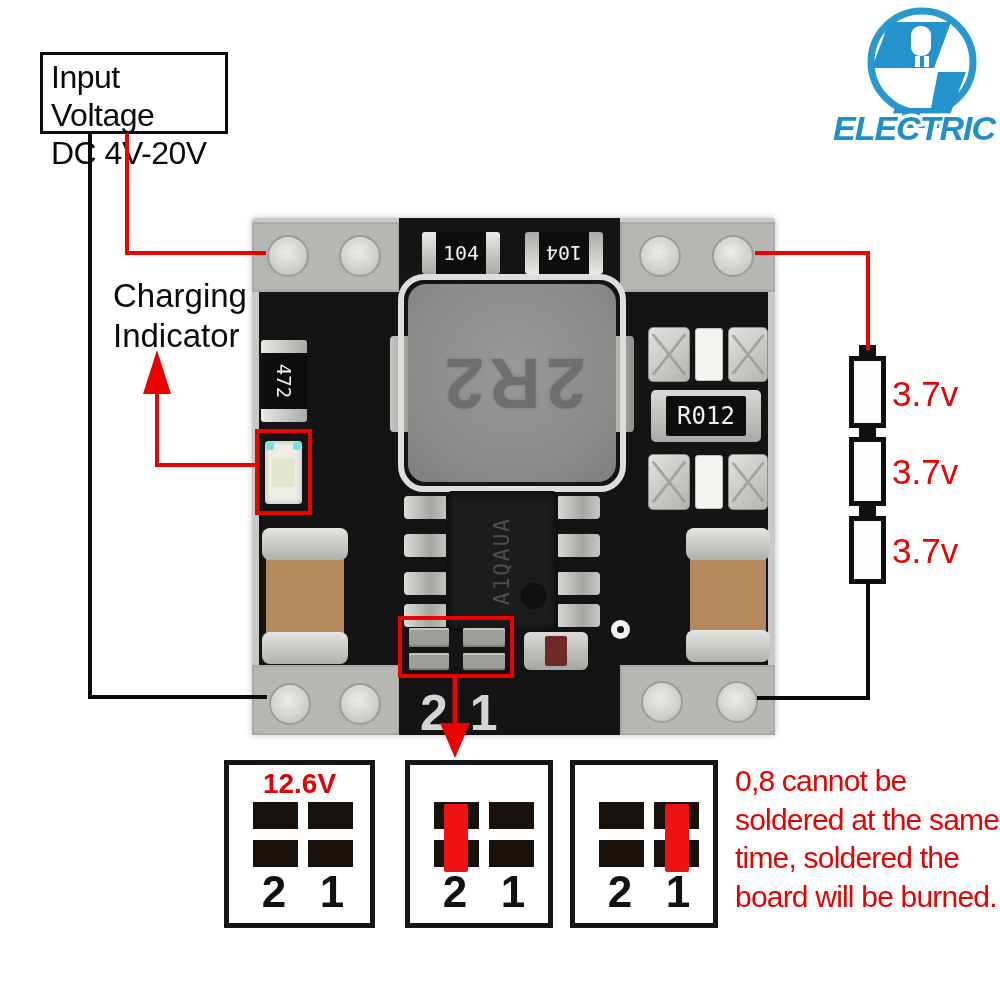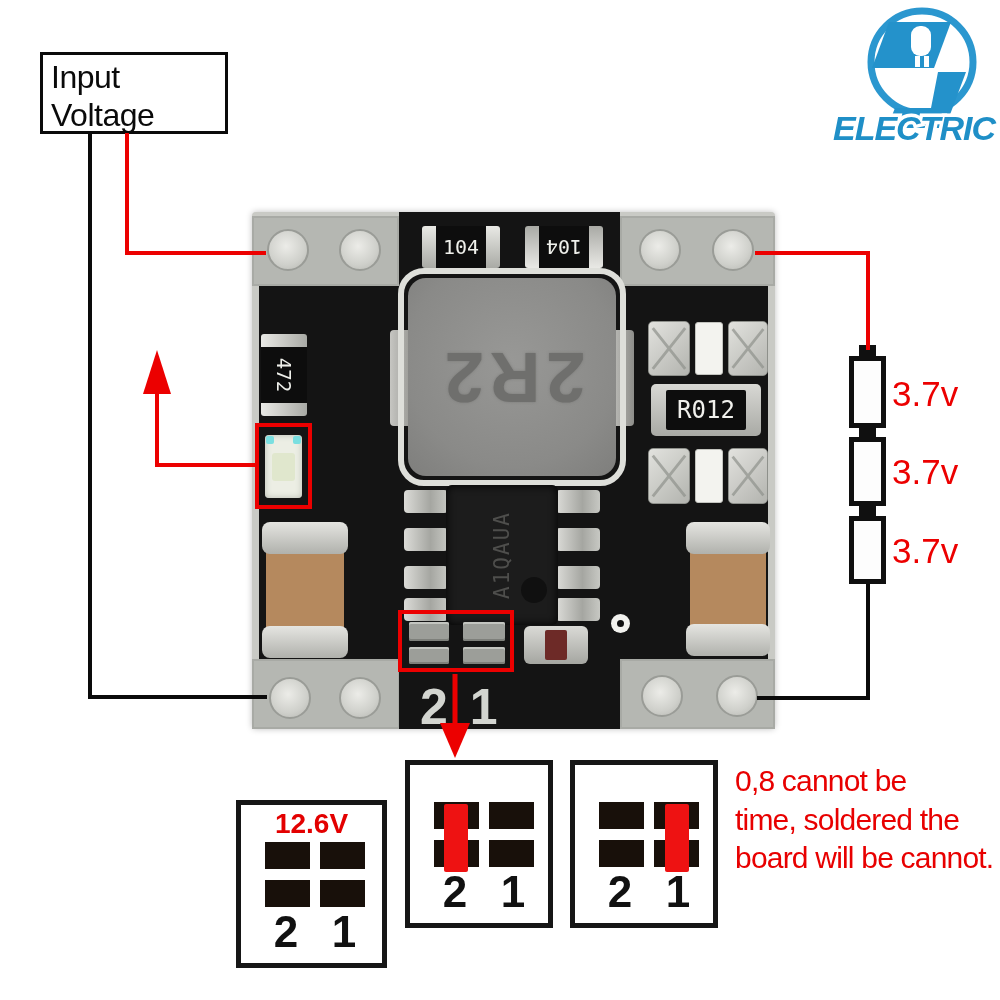--- a/index.html
+++ b/index.html
@@ -14,21 +14,21 @@
   .chargelabel{position:absolute;left:113px;top:276px;z-index:6;}
   .chargelabel div{font-size:33px;line-height:40px;color:#0a0a0a;}
 
   
   #lines{position:absolute;left:0;top:0;width:1000px;height:1000px;z-index:10;pointer-events:none;}
 
   
   #logo{position:absolute;left:825px;top:4px;width:175px;height:150px;z-index:6;}
 
   
-  #pcb{position:absolute;left:252px;top:212px;width:523px;height:517px;z-index:2;
+  #pcb{position:absolute;left:252px;top:218px;width:523px;height:517px;z-index:2;
        background:#c9cac5;border-radius:4px;box-shadow:0 0 6px rgba(0,0,0,.25);}
   .mask{position:absolute;left:7px;top:5px;right:7px;bottom:5px;background:#141414;border-radius:2px;}
   .corner{position:absolute;background:#b5b7b2;box-shadow:inset 0 0 0 2px #a8aaa5;}
   .strip{position:absolute;background:#141414;}
   .rpad{position:absolute;width:42px;height:42px;border-radius:50%;
         background:radial-gradient(circle at 45% 40%,#ecece8,#cfd0cb 60%,#b4b5b0);
         border:2px solid #9a9c97;box-sizing:border-box;}
   .res-h{position:absolute;background:#0d0d0d;border-radius:3px;}
   .res-v{position:absolute;background:#0d0d0d;border-radius:3px;}
   .caph-l,.caph-r{position:absolute;top:0;width:14px;height:100%;
@@ -109,22 +109,27 @@
     <path d="M755,253 H868 V350" stroke="#ec0000" stroke-width="4" fill="none"></path>
     <path d="M868,584 V698 H757" stroke="#0a0a0a" stroke-width="4" fill="none"></path>
     <path d="M258,465 H157 V392" stroke="#ec0000" stroke-width="4" fill="none"></path>
     <polygon points="157,350 143,394 171,394" fill="#ec0000"></polygon>
     <path d="M455,674 V728" stroke="#ec0000" stroke-width="5" fill="none"></path>
     <polygon points="455,758 440,723 470,723" fill="#ec0000"></polygon>
   </svg>
 
   <div class="inputbox">
     <div>Input Voltage</div>
-  </div>
-
+    <div>DC 4V-20V</div>
+  </div>
+
+  <div class="chargelabel">
+    <div>Charging</div>
+    <div>Indicator</div>
+  </div>
 
   <svg id="logo" viewBox="0 0 175 150">
     <circle cx="97" cy="58" r="51" fill="none" stroke="#2b97cf" stroke-width="7"></circle>
     <polygon points="64,18 126,18 109,64 47,64" fill="#2492cb"></polygon>
     <polygon points="113,68 141,68 120,124 62,124 70,104 106,104" fill="#2492cb"></polygon>
     <rect x="86" y="22" width="20" height="30" rx="9" fill="#fff"></rect>
     <rect x="90" y="52" width="5" height="11" fill="#fff"></rect>
     <rect x="99" y="52" width="5" height="11" fill="#fff"></rect>
     <text x="89" y="136" text-anchor="middle" font-size="34" font-weight="bold" font-style="italic" font-family="Liberation Sans, sans-serif" fill="#1f8fc7" stroke="#ffffff" stroke-width="7" paint-order="stroke" letter-spacing="-1">ELECTRIC</text>
   </svg>
@@ -258,21 +263,21 @@
   <div class="nub" style="top:345px;"></div>
   <div class="batt" style="top:356px;height:72px;"></div>
   <div class="nub" style="top:427px;"></div>
   <div class="batt" style="top:437px;height:69px;"></div>
   <div class="nub" style="top:505px;"></div>
   <div class="batt" style="top:516px;height:68px;"></div>
   <div class="battlabel" style="top:374px;">3.7v</div>
   <div class="battlabel" style="top:452px;">3.7v</div>
   <div class="battlabel" style="top:531px;">3.7v</div>
 
-  <div class="cfg" style="left:236px;margin-top:40px;">
+  <div class="cfg" style="left:224px;">
     <div class="cfg-title">12.6V</div>
     <div class="cfg-pad" style="left:24px;top:37px;"></div>
     <div class="cfg-pad" style="left:79px;top:37px;"></div>
     <div class="cfg-pad" style="left:24px;top:75px;"></div>
     <div class="cfg-pad" style="left:79px;top:75px;"></div>
     <span class="cfg-num" style="left:23px;">2</span>
     <span class="cfg-num" style="left:81px;">1</span>
   </div>
 
   <div class="cfg" style="left:405px;width:148px;">
@@ -290,17 +295,18 @@
     <div class="cfg-pad" style="left:79px;top:37px;"></div>
     <div class="cfg-pad" style="left:24px;top:75px;"></div>
     <div class="cfg-pad" style="left:79px;top:75px;"></div>
     <div class="cfg-bar" style="left:90px;"></div>
     <span class="cfg-num" style="left:23px;">2</span>
     <span class="cfg-num" style="left:81px;">1</span>
   </div>
 
   <div class="note">
     <div>0,8 cannot be</div>
+    <div>soldered at the same</div>
     <div>time, soldered the</div>
-    <div>board will be cannot.</div>
+    <div>board will be burned.</div>
   </div>
 
 </div>
 
 </body></html>

